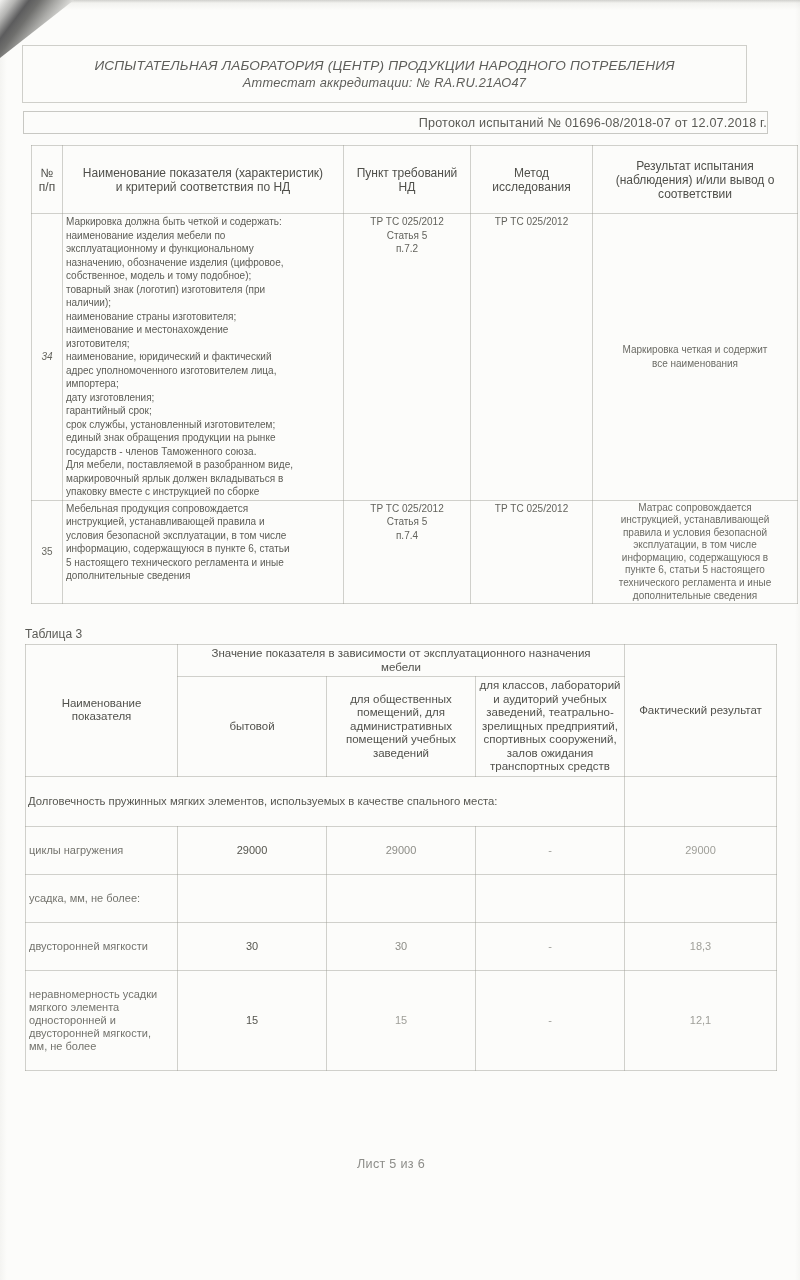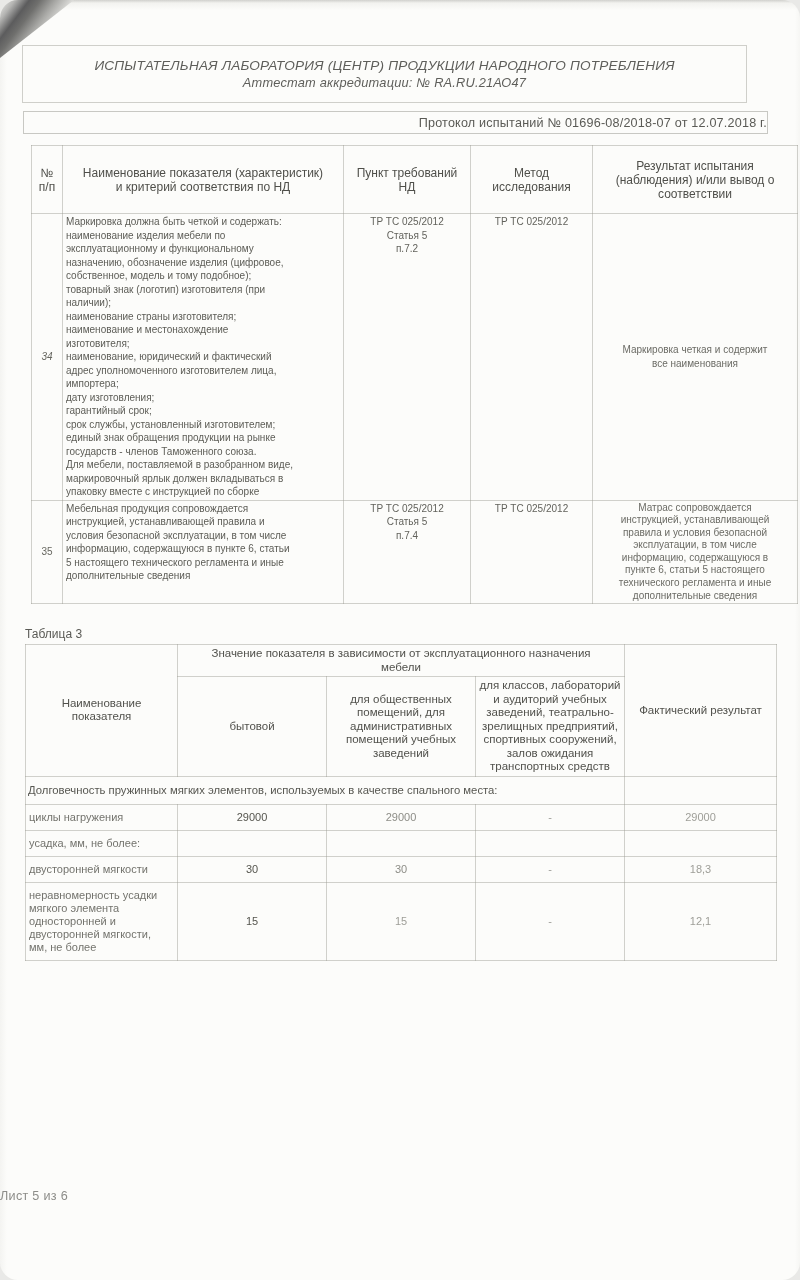--- a/index.html
+++ b/index.html
@@ -1,17 +1,17 @@
 <!DOCTYPE html>
 <html><head>
 <meta charset="utf-8">
 <style>
   html,body{margin:0;padding:0;background:#e9e9e7;}
   #page{position:relative;width:800px;height:1280px;background:#fcfcfa;overflow:hidden;
-        font-family:"Liberation Sans","DejaVu Sans",sans-serif;color:#54544f;border-radius:18px;}
+        font-family:"Liberation Sans","DejaVu Sans",sans-serif;color:#54544f;}
   #page::before{content:"";position:absolute;inset:0;pointer-events:none;
         background:linear-gradient(180deg,rgba(205,205,200,.30),rgba(255,255,255,0) 10px),
                    linear-gradient(90deg,rgba(215,215,210,.22),rgba(255,255,255,0) 7px),
                    linear-gradient(270deg,rgba(220,220,215,.18),rgba(255,255,255,0) 5px);}
   .corner-fold{position:absolute;top:0;left:0;width:74px;height:58px;
         background:linear-gradient(127deg,#f1f1ef 0%,#b4b4b2 13%,#5c5c5d 25%,#6f6f6d 34%,#a9a9a6 48%,#dfdfdc 63%,#f9f9f7 76%);
         clip-path:polygon(0 0,100% 0,0 100%);}
   .scan-edge-top{position:absolute;top:0;left:0;width:100%;height:3px;
         background:linear-gradient(to bottom,rgba(165,165,160,.40),rgba(255,255,255,0));}
 
@@ -44,39 +44,39 @@
   .mt td.result.mid{vertical-align:middle;}
   .mt td.result.tight{line-height:12.6px;}
   .row34{height:283px;}
   .row35{height:92px;}
   .mt .hrow{height:68px;}
 
   
   .t3-label{position:absolute;left:25px;top:627px;font-size:12px;color:#5a5a55;}
   .t3-wrap{position:absolute;left:25px;top:644px;width:752px;}
   .t3 th{font-size:11.5px;line-height:13.5px;color:#51514c;text-align:center;vertical-align:middle;padding:2px;}
-  .t3 td{font-size:11px;line-height:13px;color:#5e5e58;padding:6px 3px;vertical-align:middle;}
+  .t3 td{font-size:11px;line-height:13px;color:#5e5e58;padding:17px 3px;vertical-align:middle;}
   .t3 .c1{width:147px;}
   .t3 .c2{width:138px;}
   .t3 .c3{width:147px;}
   .t3 .c4{width:173px;}
   .t3 .c5{width:147px;}
   .t3 .h1{height:27px;}
   .t3 .h2{height:94px;}
   .t3 td.section{height:15px;color:#575751;font-size:11.3px;padding-left:2px;}
   .t3 td.lbl{text-align:left;color:#73736d;}
   .t3 td.val{text-align:center;}
   .t3 .v-dark{color:#55554e;}
   .t3 .v-mid{color:#8d8d87;}
   .t3 .v-light{color:#9e9e98;}
   .t3 .r-small{height:15px;}
   .t3 .r-big{height:62px;}
 
-  .footer{position:absolute;left:0;top:1157px;width:758px;text-align:left;
-        font-size:12.6px;color:#8d8d89;letter-spacing:.3px;margin-top:32px;}
+  .footer{position:absolute;left:12px;top:1157px;width:758px;text-align:center;
+        font-size:12.6px;color:#8d8d89;letter-spacing:.3px;}
 </style>
 </head>
 <body>
 
 <div id="page">
 
   <div class="scan-edge-top"></div>
   <div class="corner-fold"></div>
 
   <div class="hdr-box">

